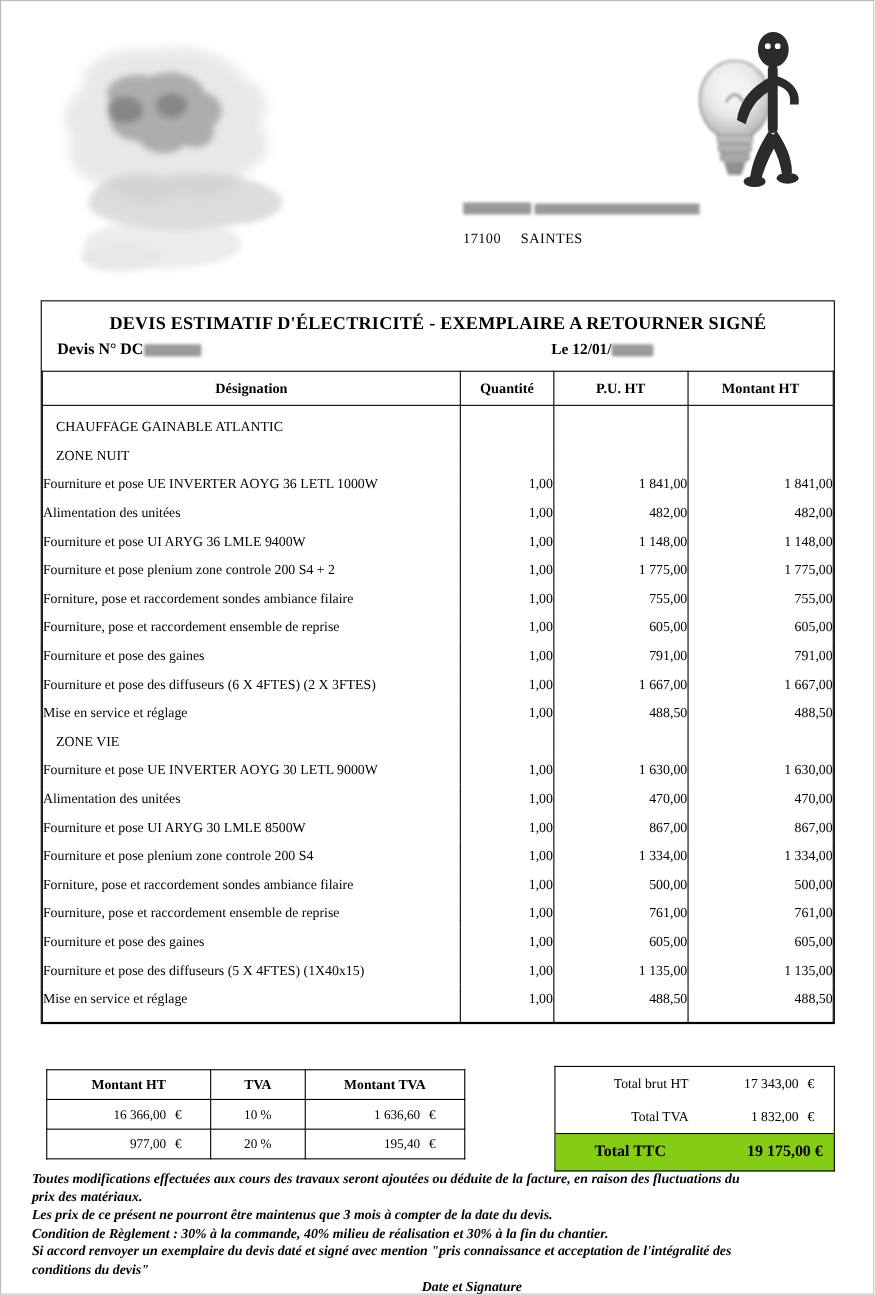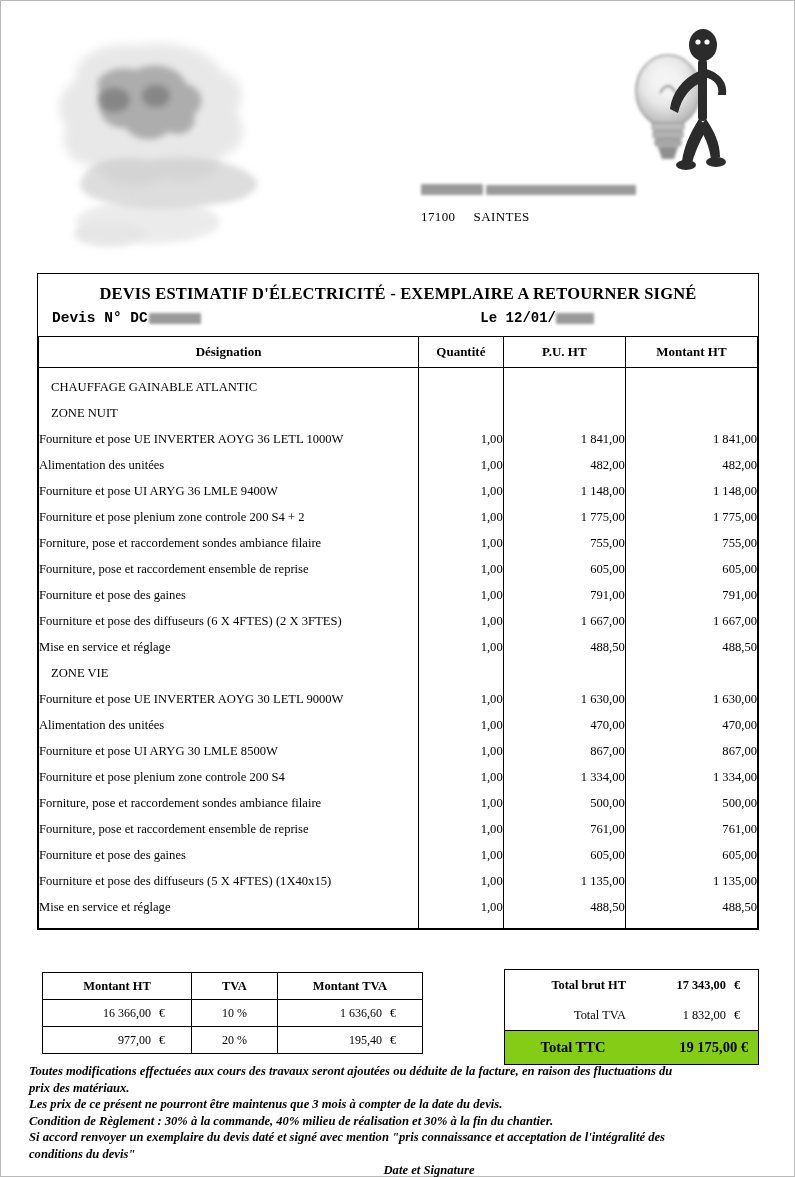--- a/index.html
+++ b/index.html
@@ -90,21 +90,20 @@
     font-weight: bold;
     font-size: 16.5px;
     letter-spacing: 0.2px;
   }
   .devis-row {
     display: flex;
     align-items: center;
     padding: 2px 14px 10px 14px;
     font-size: 14.5px;
     font-weight: bold;
-    font-family: Liberation Mono, monospace;
   }
   .devis-left { flex: 0 0 auto; }
   .devis-num-redacted {
     height: 11px;
     width: 52px;
     margin-left: 1px;
     vertical-align: middle;
   }
   .devis-right {
     margin-left: auto;
@@ -205,21 +204,21 @@
     border: none;
     border-left: 1px solid #000;
     width: 120px;
   }
   table.totals td.val {
     text-align: right;
     padding-right: 10px;
     border: none;
     border-right: 1px solid #000;
   }
-  table.totals tr.first td { border-top: 1px solid #000; font-weight: bold; }
+  table.totals tr.first td { border-top: 1px solid #000; }
   table.totals tr.ttc td {
     background: #84cc16;
     font-weight: bold;
     font-size: 14.5px;
     border-top: 1px solid #000;
     border-bottom: 1px solid #000;
     height: 31px;
   }
   table.totals tr.ttc td.lbl { text-align: center; padding-right: 0; }
   .eur { display: inline-block; width: 14px; text-align: left; margin-left: 8px;}

